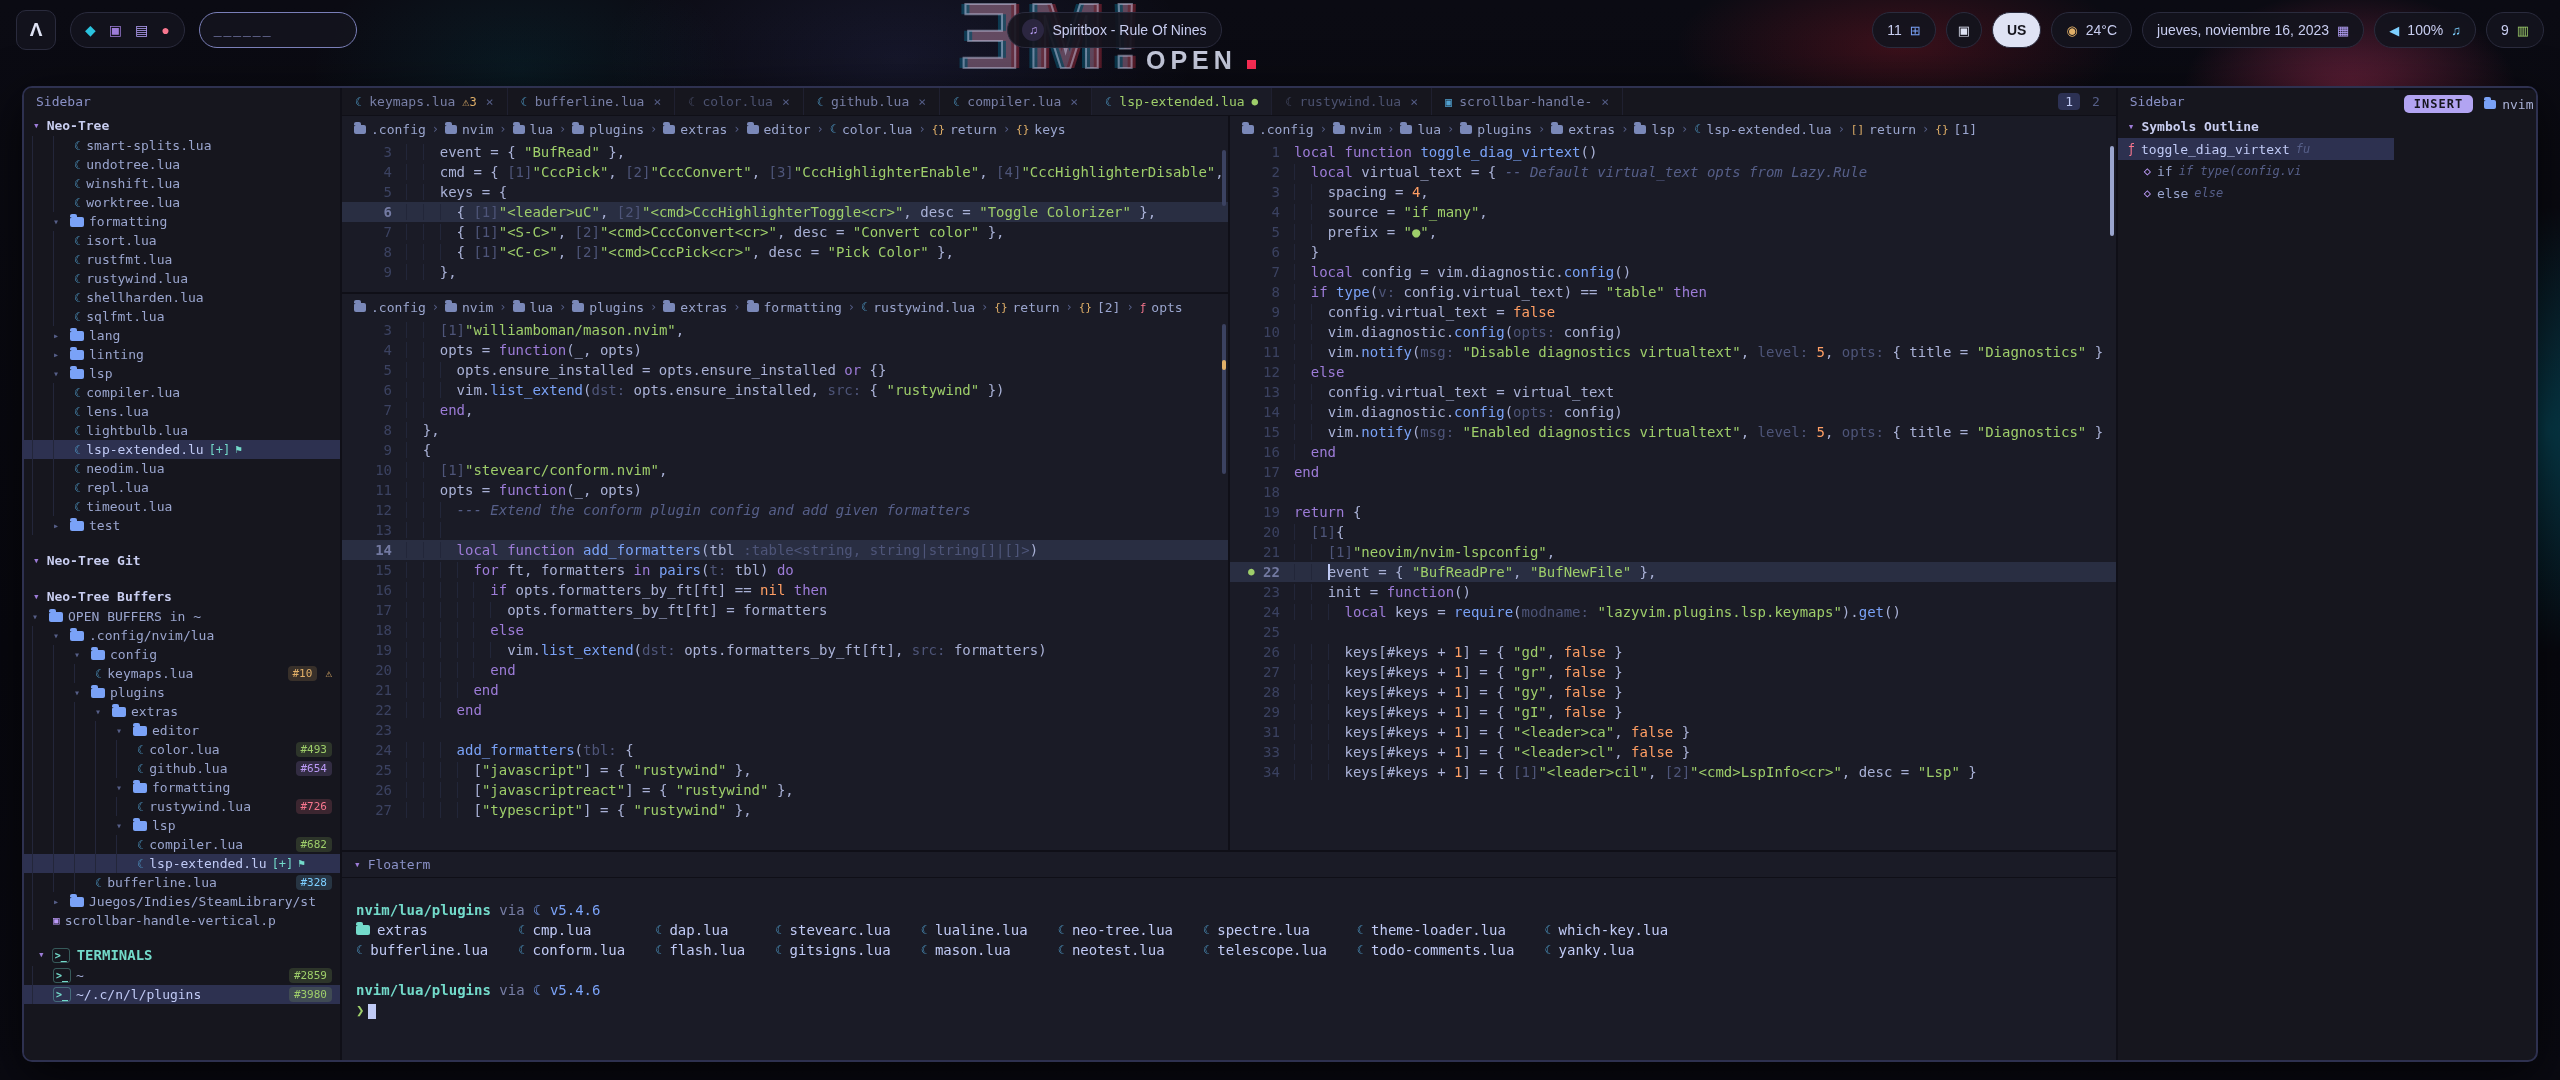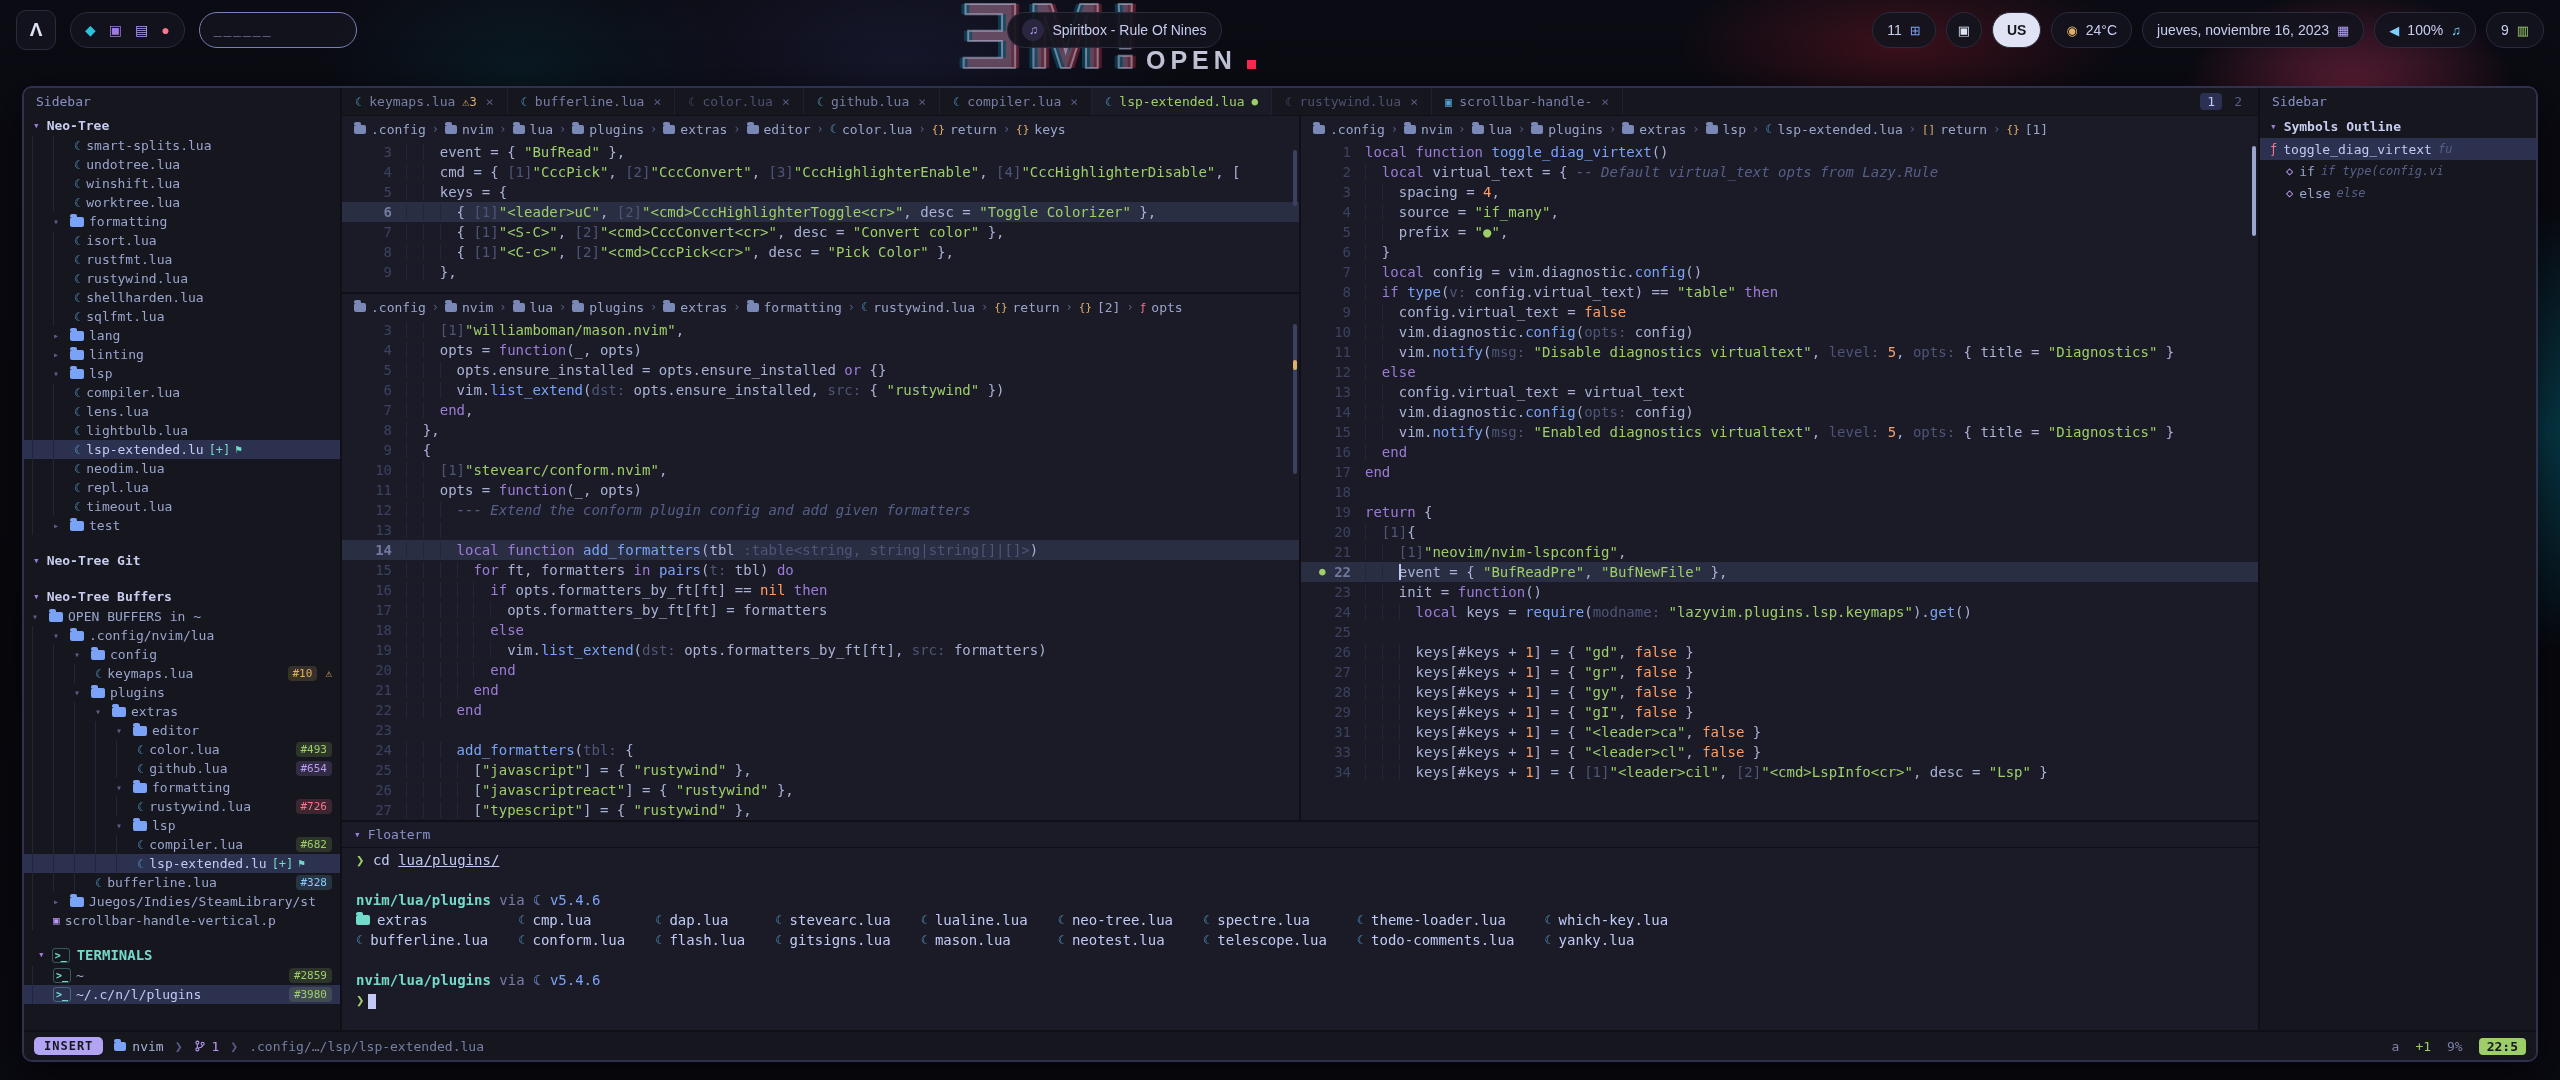--- a/index.html
+++ b/index.html
@@ -38,21 +38,21 @@
   .input-pill{width:158px;border-color:#7a7fb8;color:#8b90c9;letter-spacing:2px;font-weight:bold}
   .music .music-ico{width:22px;height:22px;border-radius:50%;background:#2b2640;color:#c0a4ff;
     display:flex;align-items:center;justify-content:center;font-size:12px}
   .spacer{flex:1}
   .right-pills{display:flex;gap:10px;align-items:center}
   .pglyph{font-size:13px}
 
   
   .window{position:absolute;left:22px;right:22px;top:86px;bottom:18px;z-index:4;
     background:#16161e;border:2px solid #2e3150;border-radius:10px;overflow:hidden;
-    display:flex;flex-direction:column;box-shadow:0 14px 50px rgba(0,0,0,.7);
+    display:flex;flex-direction:row;box-shadow:0 14px 50px rgba(0,0,0,.7);
     font-family:"DejaVu Sans Mono",monospace}
   .win-body{flex:1;display:flex;min-height:0}
   .winbar{height:26px;flex:0 0 26px;display:flex;align-items:center;gap:7px;
     padding:0 12px;color:#8a91c7;font-size:13px}
   .chev{color:#9d7cd8;font-size:11px}
 
   
   .neotree{flex:0 0 318px;width:318px;background:#16161e;border-right:2px solid #0f0f17;
     display:flex;flex-direction:column;font-size:13px;overflow:hidden}
   .nt-section + .nt-section{margin-top:14px}
@@ -1003,21 +1003,20 @@
           <span class="sb bright" style="top:30px;height:90px"></span>
         </section>
       </div>
 
       <div class="floaterm">
         <div class="winbar fl-bar">
           <span class="chev">▾</span>
           <span>Floaterm</span>
         </div>
         <div class="term">
-          <div class="tline"><span class="prompt">❯</span> <span>cd</span> <span class="u">lua/plugins/</span></div>
           <div class="tline"></div>
           <div class="tline"><span class="cwd">nvim/lua/plugins</span> <span class="via">via</span> <span class="moon">☾</span> <span class="ver">v5.4.6</span></div>
           <div class="ls-grid">
               <span class="ls-item">
                 <i class="fico" style="--c:#73daca"></i>
                 <span>extras</span>
               </span>
               <span class="ls-item">
                 <span class="ls-ico">☾</span>
                 <span>bufferline.lua</span>

